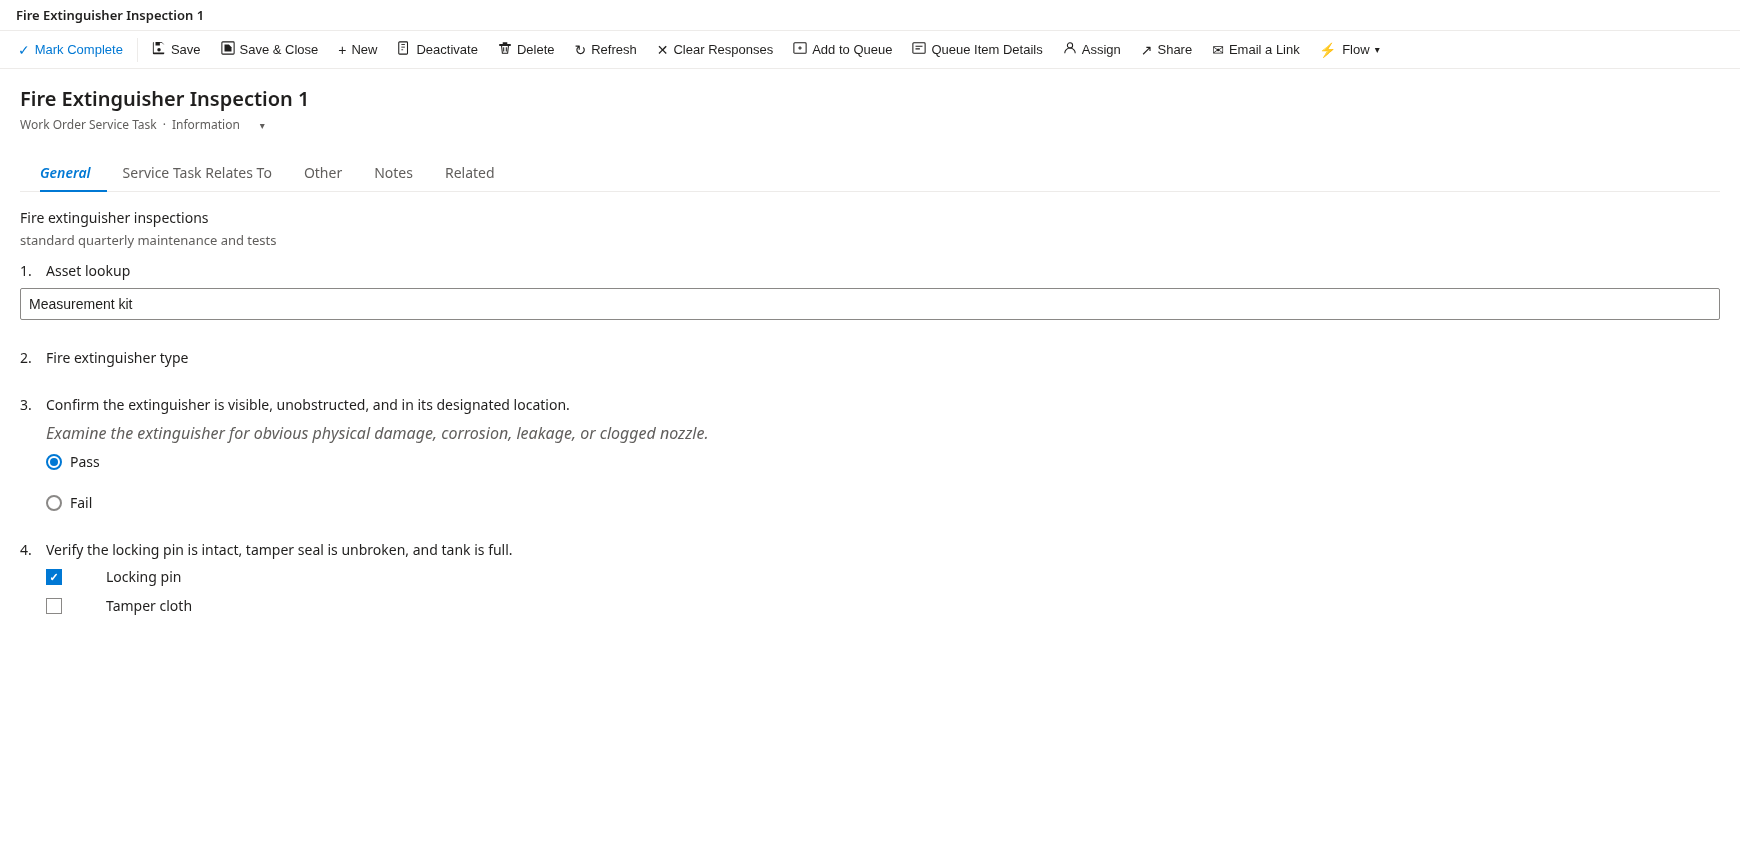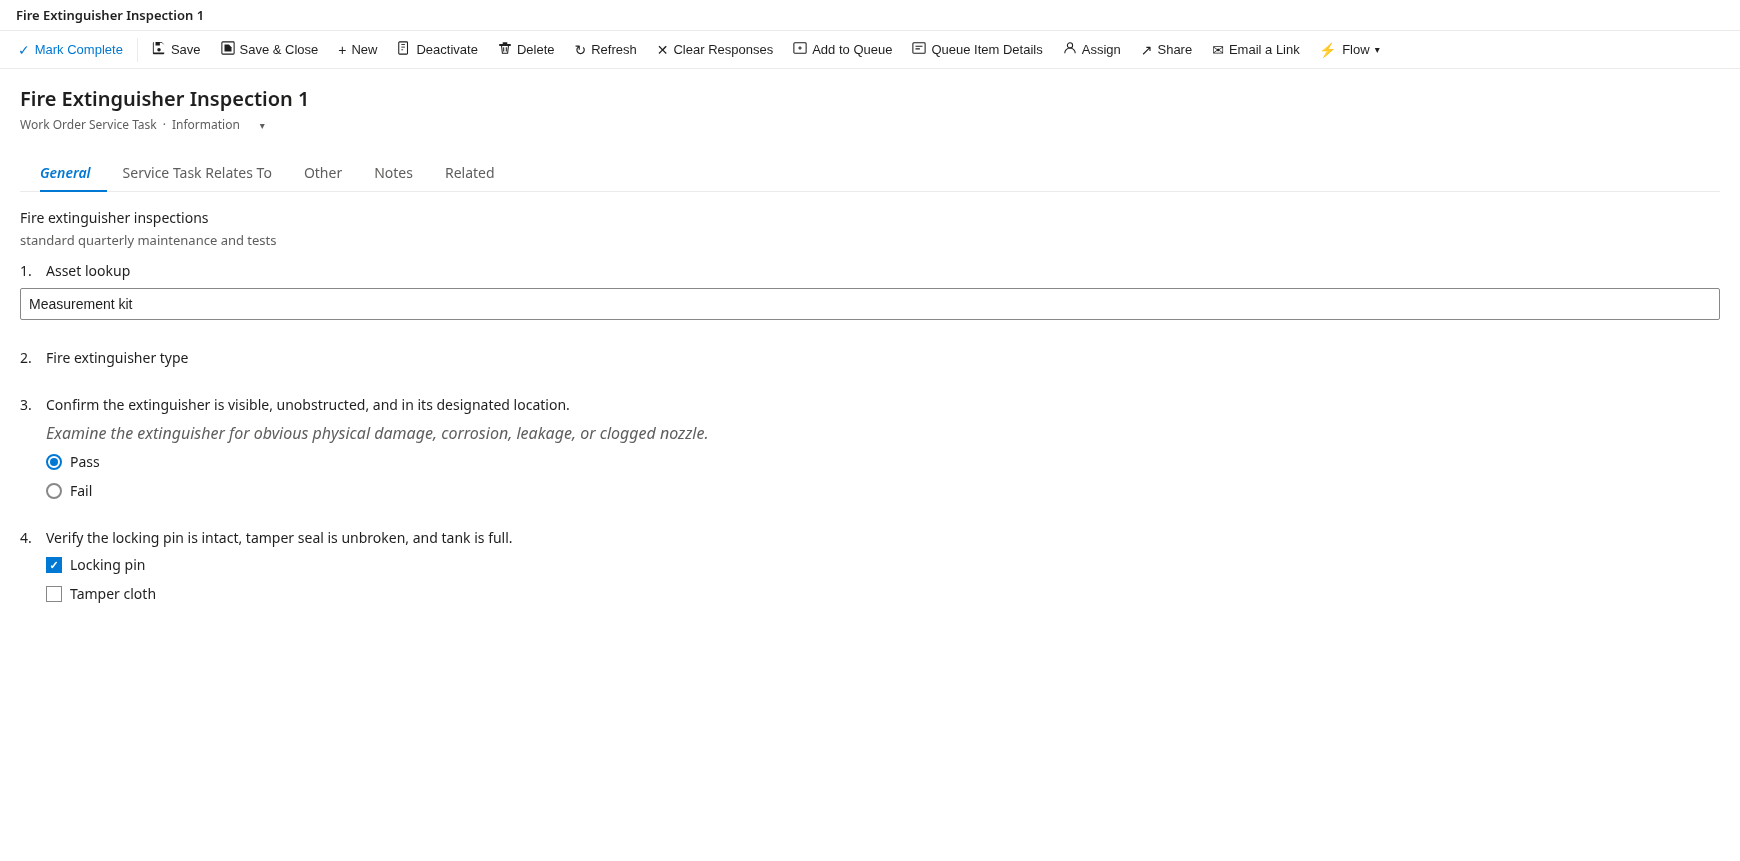--- a/index.html
+++ b/index.html
@@ -140,21 +140,21 @@
       font-size: 14px;
       color: #201f1e;
       background: #fff;
       height: 32px;
     }
 
     
     .radio-group {
       display: flex;
       flex-direction: column;
-      gap: 10px;
+      gap: 22px;
       margin-top: 8px;
       margin-left: 26px;
     }
     .radio-item {
       display: flex;
       align-items: center;
       gap: 8px;
       cursor: pointer;
     }
     .radio-input {
@@ -216,20 +216,21 @@
     }
     .checkbox-input.checked::after {
       content: '✓';
       color: #fff;
       font-size: 11px;
       font-weight: 700;
     }
     .checkbox-label {
       font-size: 14px;
       color: #201f1e;
+      margin-left: 36px;
     }
 
     .chevron-icon { font-size: 10px; }
   </style>
 </head>
 <body>
 
 <div class="title-bar">
   <span>Fire Extinguisher Inspection 1</span>
 </div>

